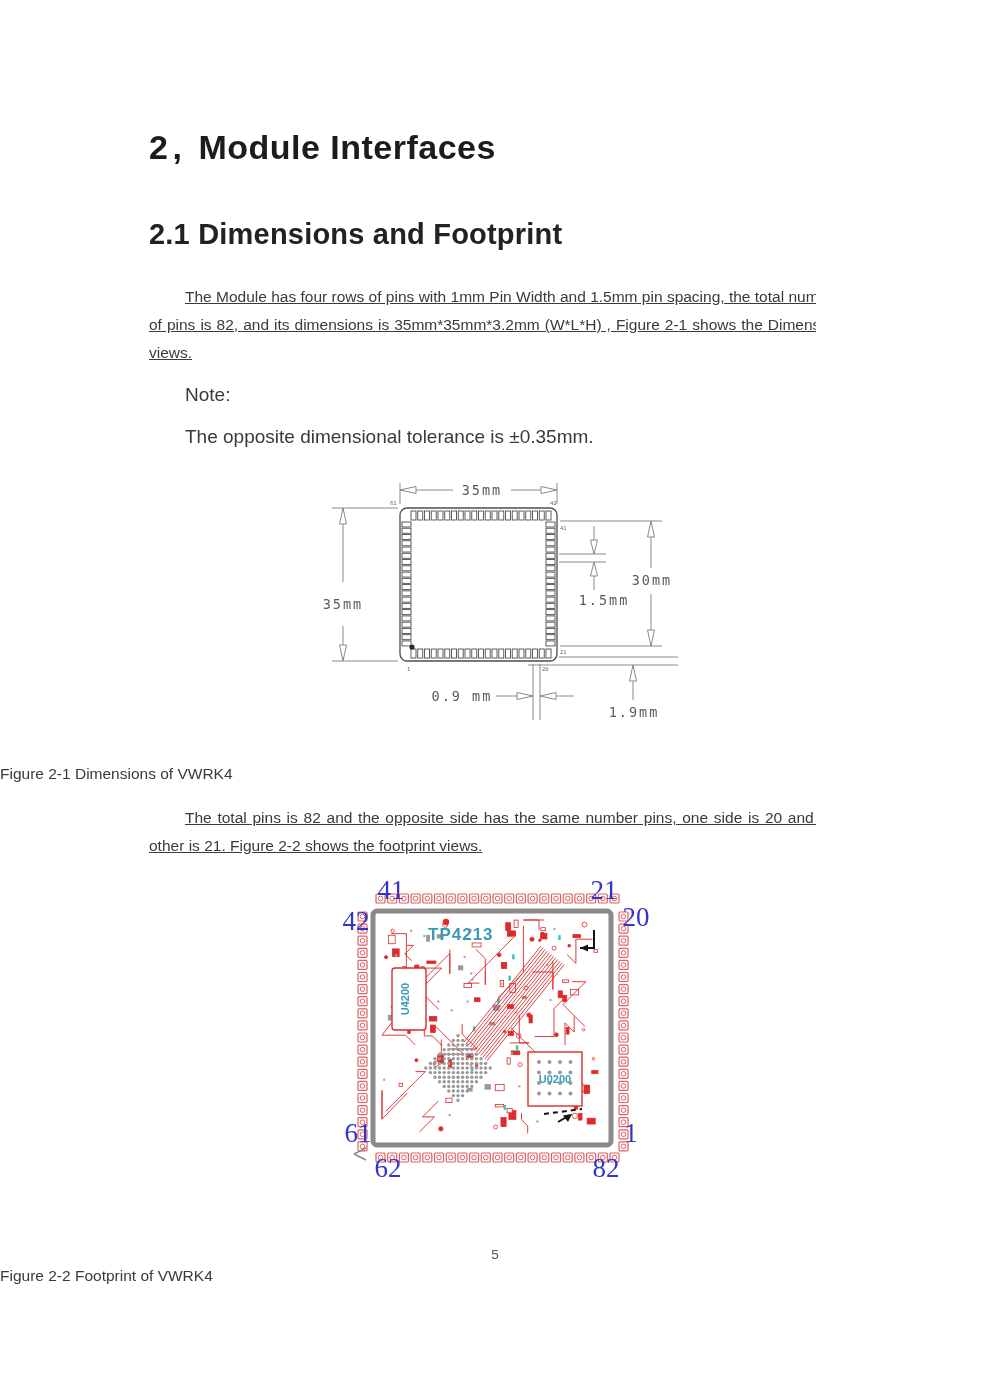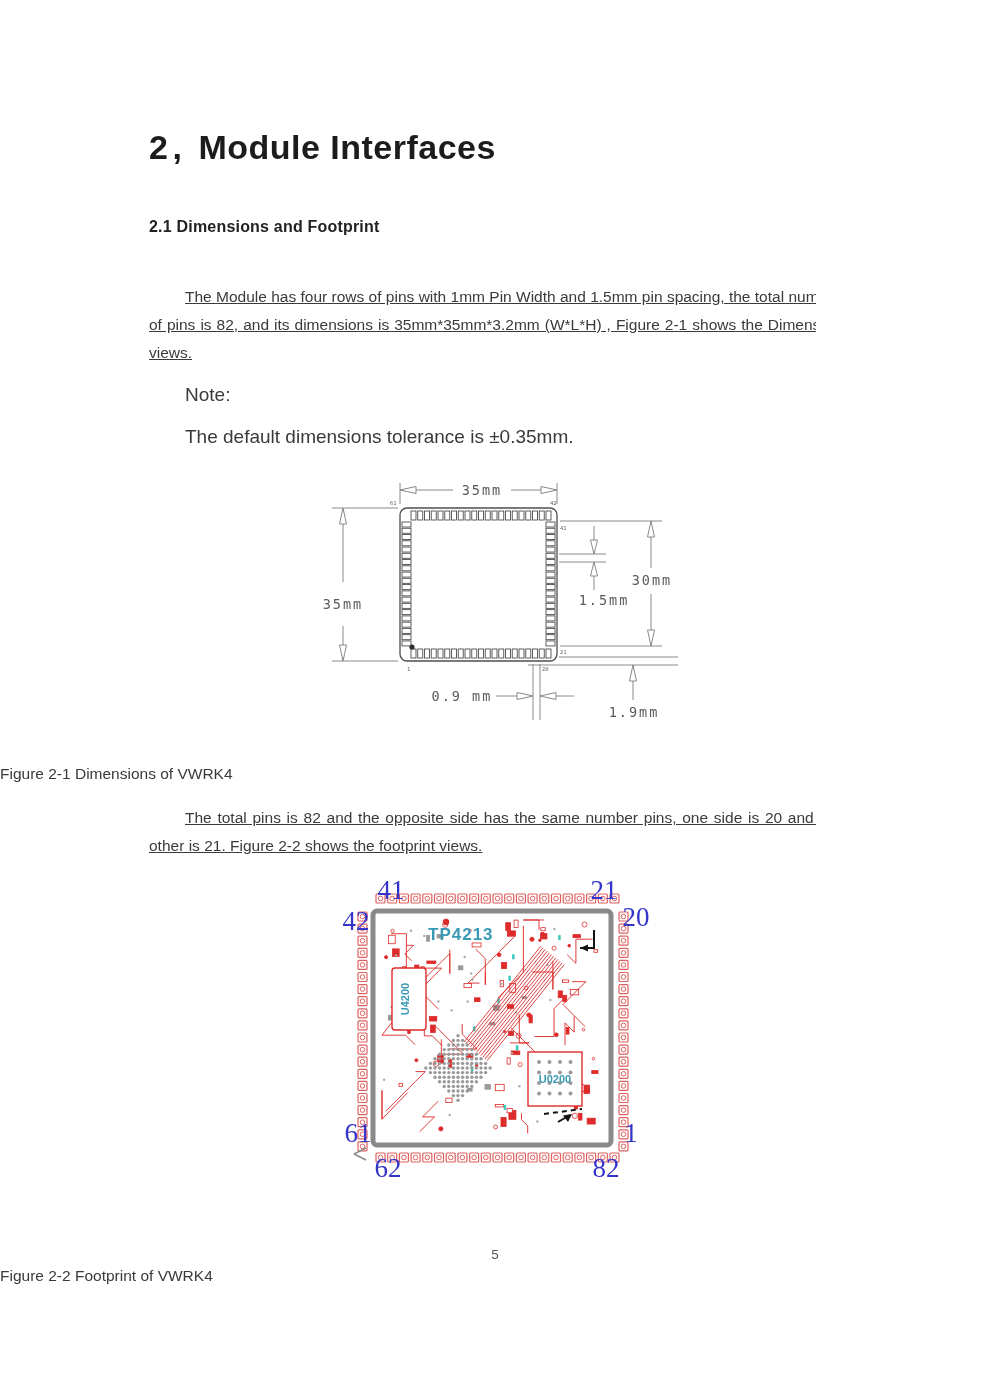--- a/index.html
+++ b/index.html
@@ -7,21 +7,21 @@
     position:relative; width:816px; height:1400px; background:#ffffff;
     font-family:"Liberation Sans", sans-serif; color:#333333; overflow:hidden;
   }
   .h1{
     position:absolute; left:149px; top:128px; margin:0;
     font-size:34px; font-weight:bold; color:#1c1c1c; letter-spacing:.5px;
   }
   .h1 .sep{display:inline-block; margin:0 16px 0 4px;}
   .h2{
     position:absolute; left:149px; top:218px; margin:0;
-    font-size:16px; font-weight:600; color:#222222; letter-spacing:.2px;
+    font-size:29px; font-weight:600; color:#222222; letter-spacing:.2px;
   }
   .body-par{
     position:absolute; left:149px; width:692px; margin:0;
     font-size:15.5px; line-height:28px; color:#3a3a3a;
     text-align:justify;
     text-decoration:underline;
   }
   .indent{text-indent:36px;}
   .note-line{position:absolute; left:185px; margin:0; font-size:19px; color:#3a3a3a;}
   .caption{
@@ -51,21 +51,21 @@
 
 <div class="page">
 
   <h1 class="h1"><span>2</span><span class="sep">,</span><span>Module Interfaces</span></h1>
 
   <h2 class="h2">2.1 Dimensions and Footprint</h2>
 
   <p class="body-par indent" style="top:283px;">The Module has four rows of pins with 1mm Pin Width and 1.5mm pin spacing, the total number of pins is 82, and its dimensions is 35mm*35mm*3.2mm (W*L*H) , Figure 2-1 shows the Dimension views.</p>
 
   <p class="note-line" style="top:384px;">Note:</p>
-  <p class="note-line" style="top:426px;">The default dimensions tolerance is ±0.35mm.</p>
+  <p class="note-line" style="top:426px;">The opposite dimensional tolerance is ±0.35mm.</p>
 
   <svg class="fig" style="left:310px; top:468px;" width="400" height="272" viewBox="0 0 400 272">
 
     <rect x="90" y="40" width="157" height="153" rx="7" fill="#ffffff" stroke="#4d4d4d" stroke-width="1.3"></rect>
 
     <g id="dim-pins" stroke="#4d4d4d" stroke-width="0.9" fill="#ffffff">
         <rect x="101" y="43" width="5" height="9"></rect>
         <rect x="107.75" y="43" width="5" height="9"></rect>
         <rect x="114.5" y="43" width="5" height="9"></rect>
         <rect x="121.25" y="43" width="5" height="9"></rect>

